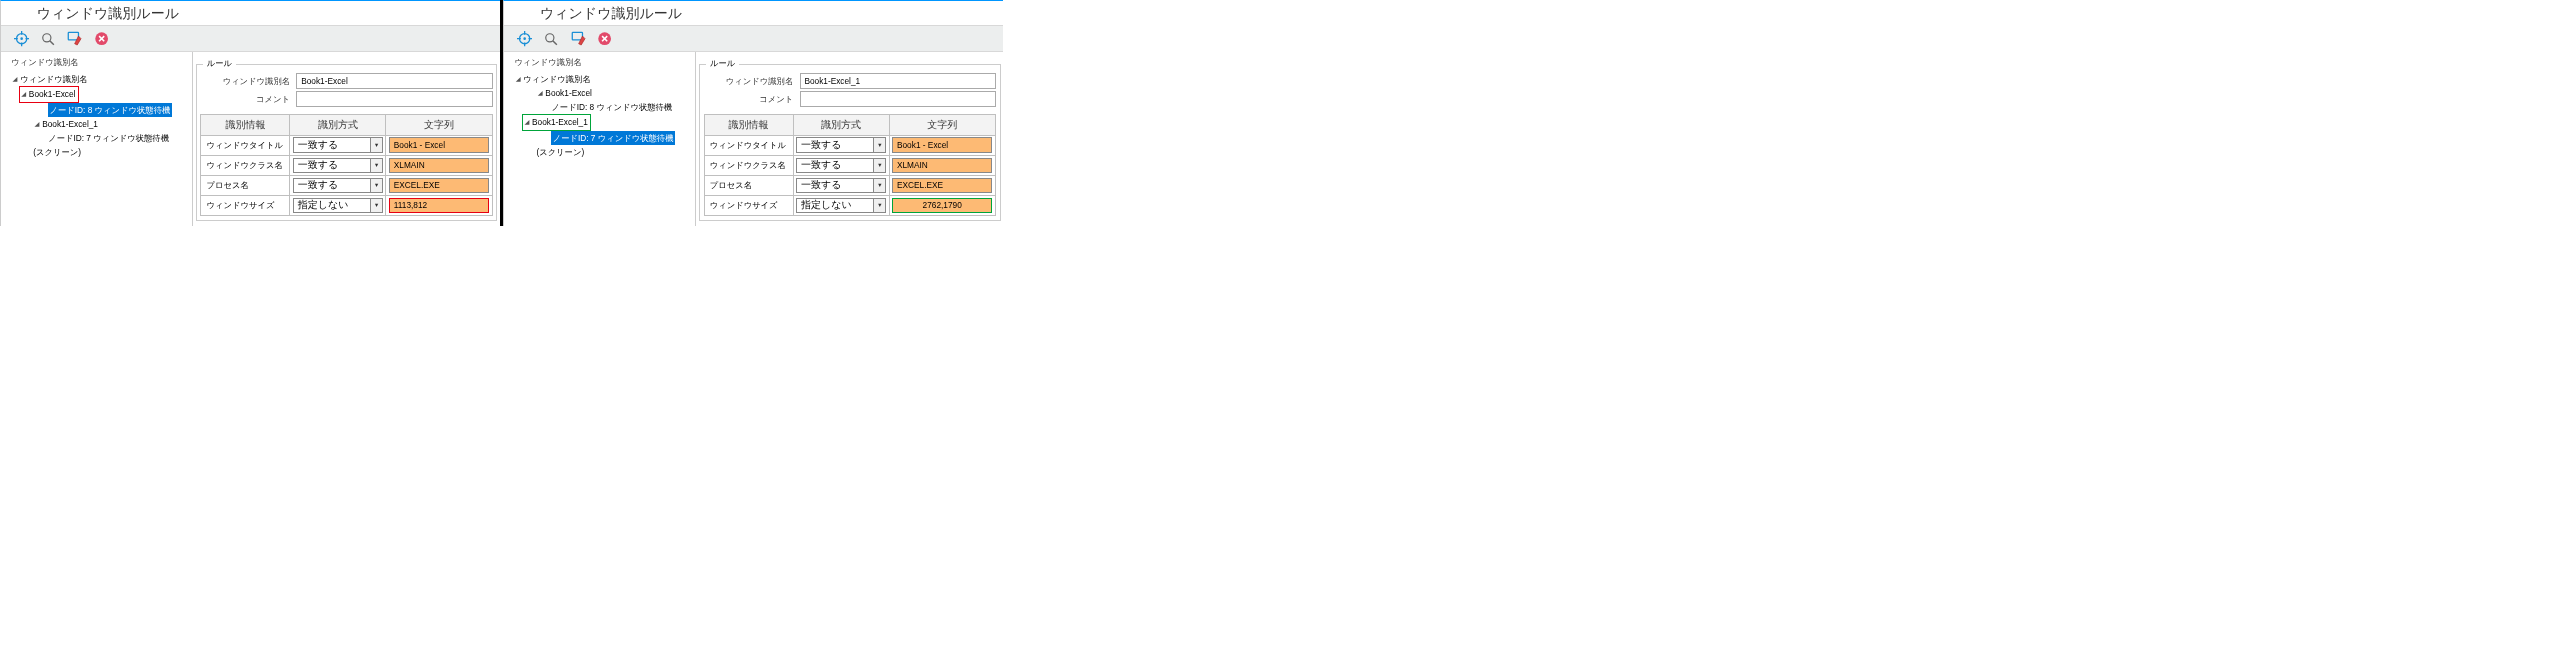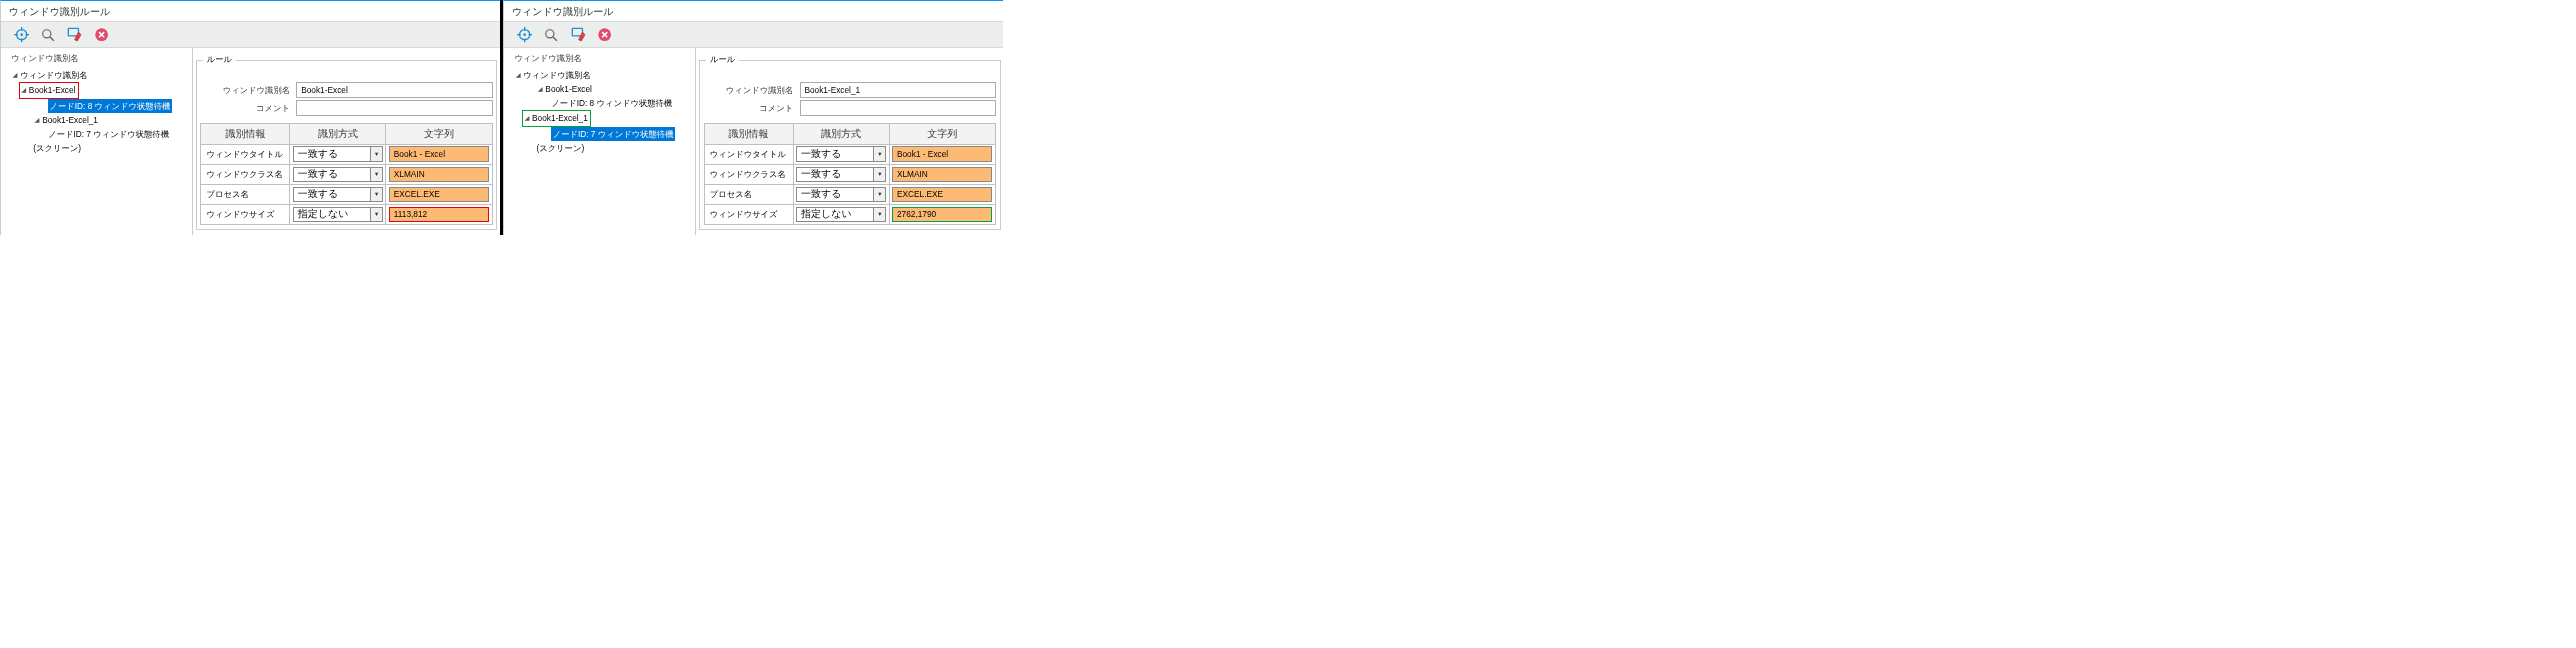--- a/index.html
+++ b/index.html
@@ -14,23 +14,24 @@
     border-top: 1.3px solid #0096ff;
     border-left: 0.6px solid #ccc;
     background: #fff;
   }
   .divider-v {
     width: 3.2px;
     background: #000;
   }
   .titlebar {
     padding: 3.8px 7.7px 2.6px;
-    font-size: 10px;
+    font-size: 14px;
     color: #333;
     background: #fff;
+    margin-left: 28px;
   }
   .toolbar {
     height: 27px;
     background: #eceeee;
     border-top: 0.6px solid #d8d8d8;
     border-bottom: 0.6px solid #d8d8d8;
     display: flex;
     align-items: center;
     gap: 11.5px;
     padding: 0 12.8px;
@@ -92,21 +93,21 @@
   }
   .rightcol {
     flex: 1;
     padding: 5.1px 2.6px 5.1px 2.6px;
     border-left: 0.6px solid #ccc;
   }
   .fieldset-frame {
     position: relative;
     border: 0.6px solid #ccc;
     margin-top: 6.4px;
-    padding-top: 19px;
+    padding-top: 6px;
   }
   .fieldset-legend {
     position: absolute;
     top: -6.4px;
     left: 6.4px;
     background: #fff;
     padding: 0 3.8px;
     font-size: 8.3px;
   }
   .form-row {
@@ -182,21 +183,21 @@
   .text-cell {
     height: 15.3px;
     border: 0.6px solid #888;
     background: #fdba74;
     padding: 0 3.8px;
     display: flex;
     align-items: center;
     font-size: 8.3px;
   }
   .text-cell.boxed-red { border: 1.9px solid #e70012; text-align: center; }
-  .text-cell.boxed-green { border: 1.9px solid #00a43a; }
+  .text-cell.boxed-green { border: 1.9px solid #00a43a; justify-content: center; }
 </style>
 </head>
 <body>
 
 <div class="pane">
   <div class="titlebar">ウィンドウ識別ルール</div>
 
   <div class="toolbar">
     <span class="icon">
       <svg width="15.3" height="15.3" viewBox="0 0 24 24">

